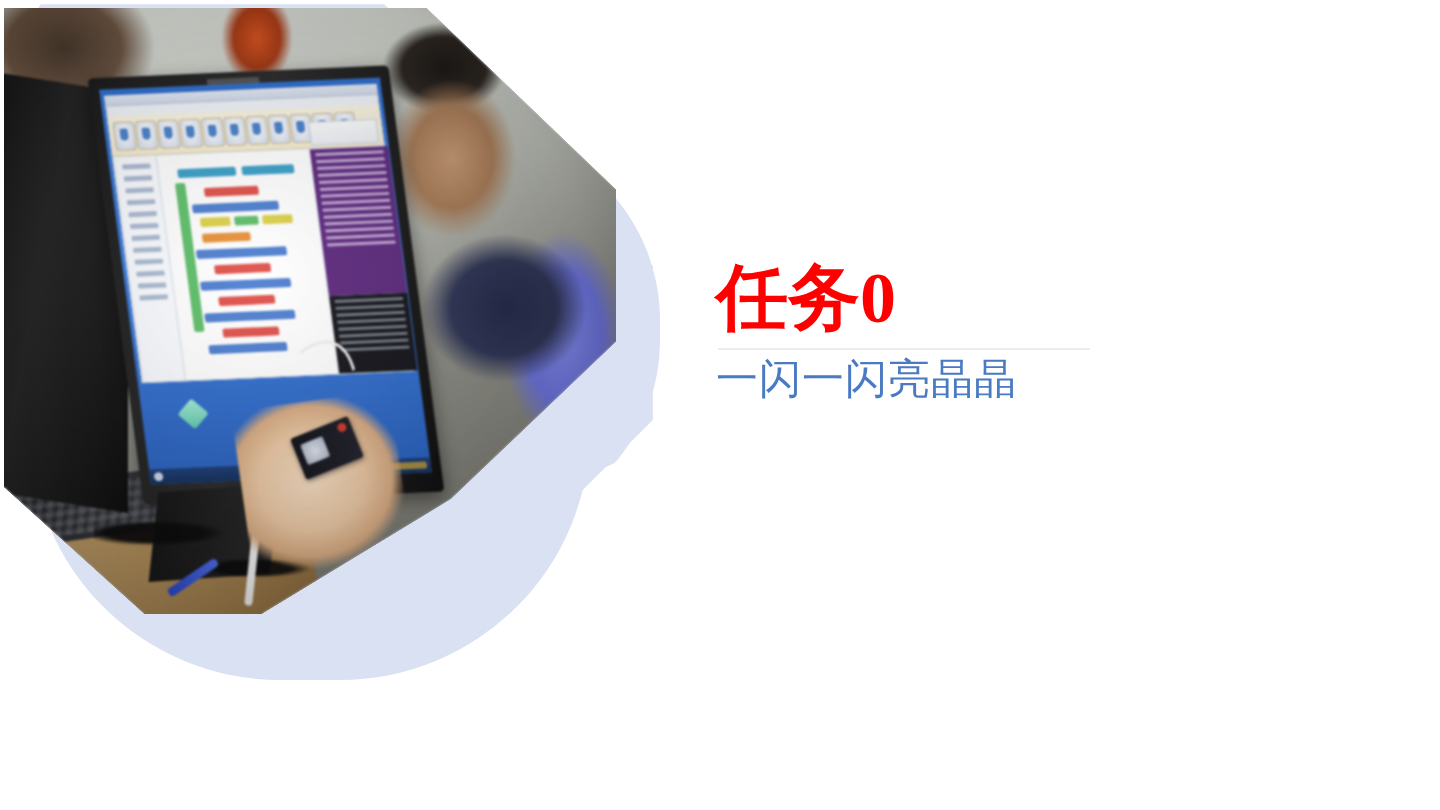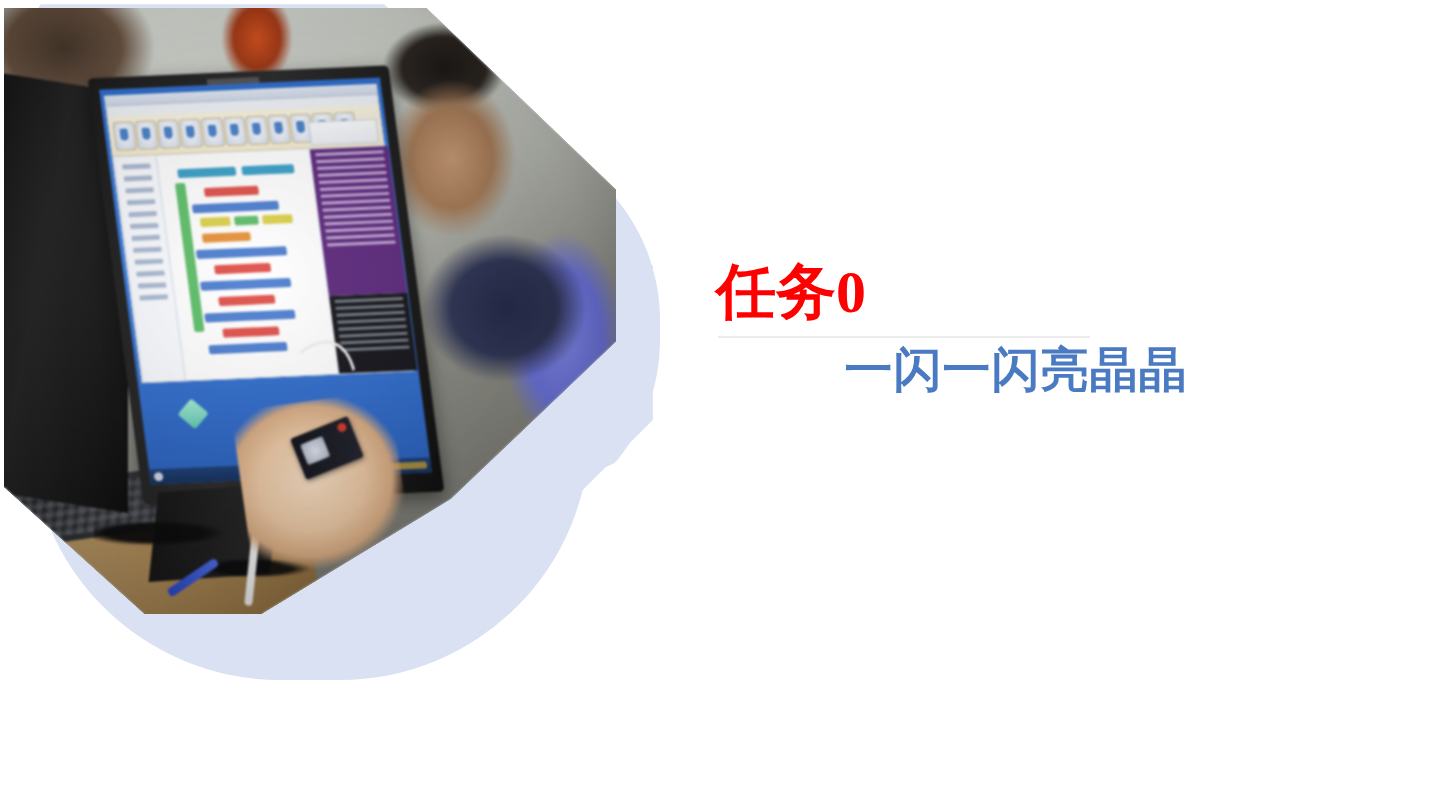--- a/index.html
+++ b/index.html
@@ -277,44 +277,43 @@
   
   #textblock {
     position: absolute;
     left: 716px;
     top: 262px;
     width: 600px;
   }
   .title-main {
     margin: 0;
     font-family: "Liberation Serif", "DejaVu Serif", serif;
-    font-size: 60px;
+    font-size: 72px;
     font-weight: 700;
     line-height: 1.0;
     letter-spacing: 0px;
     color: var(--titleColor, #ff0000);
     white-space: nowrap;
   }
   .title-rule {
     margin: 14px 2px 6px 2px;
     width: 372px;
     height: 2px;
     background: #ececec;
     border: 0;
   }
   .title-sub {
     margin: 0;
     font-family: "Liberation Serif", "DejaVu Serif", serif;
-    font-size: 48px;
-    font-weight: 700;
+    font-size: 42px;
+    font-weight: 400;
     line-height: 1.1;
     letter-spacing: 1px;
     color: var(--subtitleColor, #4a7ac2);
     white-space: nowrap;
-    text-align: center;
   }
 </style>
 </head>
 <body>
 
 <div id="slide" style="background: rgb(255, 255, 255);">
 
   <div id="visual">
 
     <div class="backdrop"></div>

